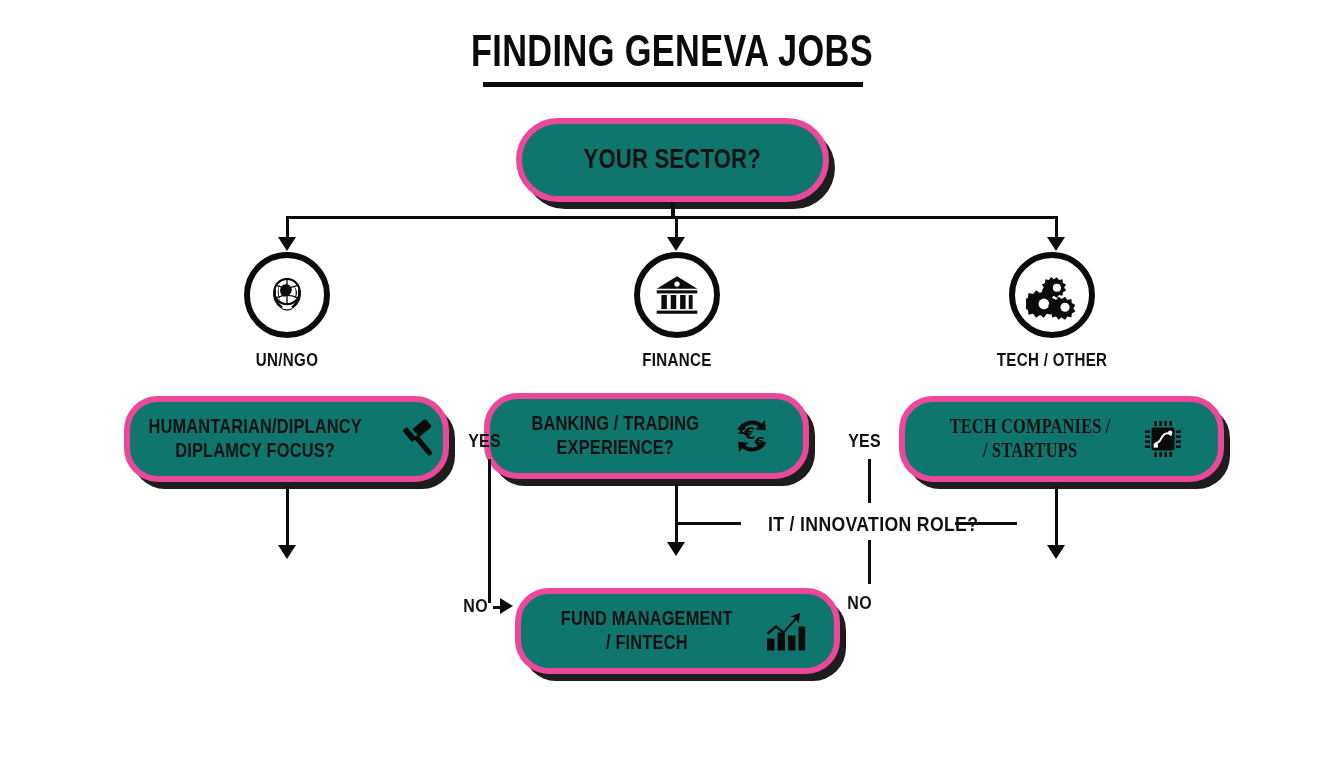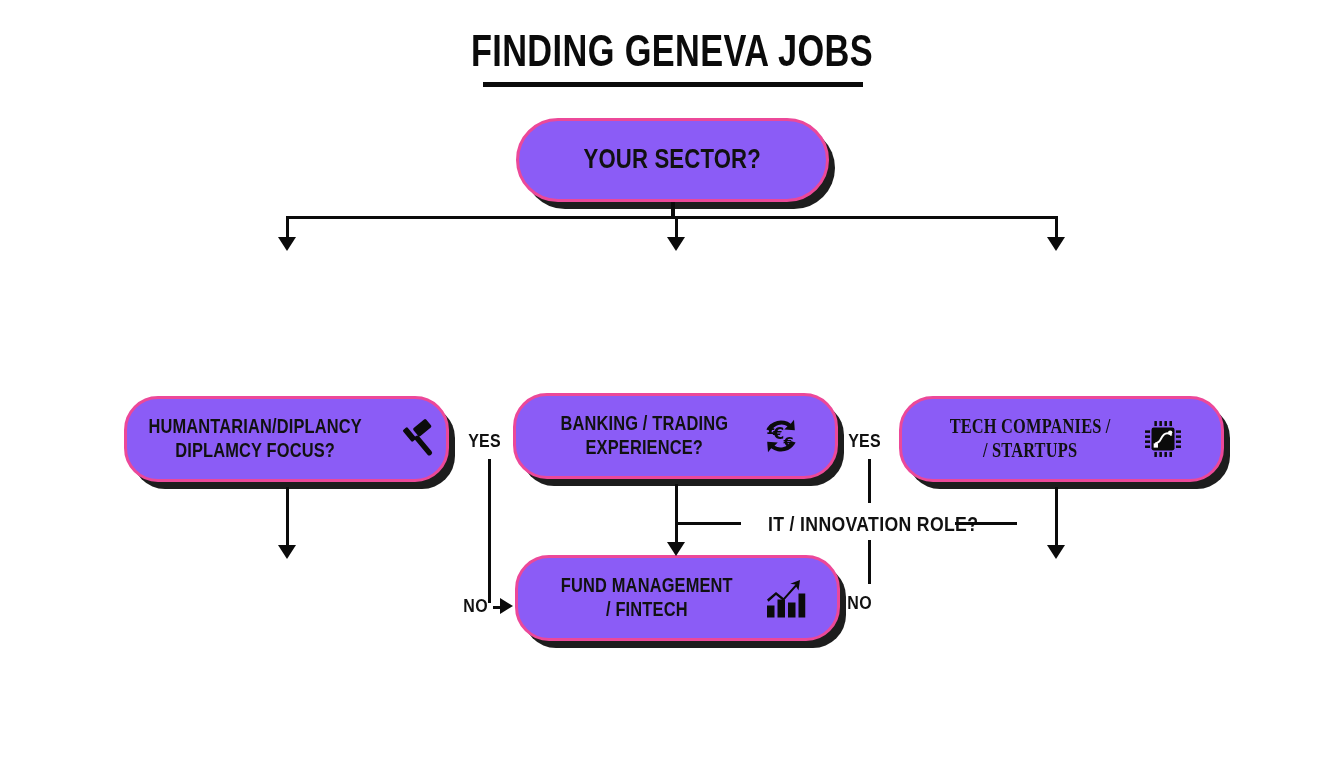--- a/index.html
+++ b/index.html
@@ -40,22 +40,22 @@
     top: 82px;
     width: 380px;
     height: 5px;
     background: #0b0b0b;
   }
 
   
   .node {
     position: absolute;
     box-sizing: border-box;
-    background: #8b5cf6;
-    border: 3px solid #ec4899;
+    background: #0f766e;
+    border: 6px solid #ec4899;
     border-radius: 34px;
     box-shadow: 7px 8px 0 -1px rgba(10,10,10,0.92);
     display: flex;
     align-items: center;
     justify-content: center;
   }
   .node .label {
     font-weight: 700;
     text-align: center;
     line-height: 1.18;
@@ -96,24 +96,24 @@
   .node-ico {
     flex: 0 0 auto;
     width: 56px;
     height: 56px;
     display: flex;
     align-items: center;
     justify-content: center;
   }
 
   #q-un   { left: 124px; top: 396px; }
-  #q-fin  { left: 513px; top: 393px; }
+  #q-fin  { left: 484px; top: 393px; }
   #q-tech { left: 899px; top: 396px; font-family: Liberation Serif, serif; }
   #r-un   { left: 124px; top: 566px; }
-  #r-fin  { left: 515px; top: 555px; }
+  #r-fin  { left: 515px; top: 588px; }
   #r-tech { left: 899px; top: 566px; }
 
   
   .sector {
     position: absolute;
     width: 86px;
     height: 86px;
   }
   .sector .circle {
     position: absolute;
@@ -201,22 +201,80 @@
 
   <div class="line-v thick" style="left:671px; top:202px; height:16px;"></div>
   <div class="line-h" style="left:286px; top:216px; width:772px;"></div>
   <div class="line-v" style="left:286px; top:216px; height:28px;"></div>
   <div class="arrow-down" style="left:278px; top:237px;"></div>
   <div class="line-v" style="left:675px; top:216px; height:28px;"></div>
   <div class="arrow-down" style="left:667px; top:237px;"></div>
   <div class="line-v" style="left:1055px; top:216px; height:28px;"></div>
   <div class="arrow-down" style="left:1047px; top:237px;"></div>
 
-
-
+  <div class="sector" id="sec-un">
+    <div class="circle">
+      <span>
+        <svg width="54" height="54" viewBox="0 0 64 64" aria-hidden="true">
+          <g fill="#0b0b0b">
+            <circle cx="32" cy="28" r="15" fill="none" stroke="#0b0b0b" stroke-width="2.4"></circle>
+            <path d="M32 13 a15 15 0 0 1 0 30 a15 15 0 0 1 0 -30 z" fill="none" stroke="#0b0b0b" stroke-width="1.6"></path>
+            <path d="M20 21 q12 5 24 0" fill="none" stroke="#0b0b0b" stroke-width="1.6"></path>
+            <path d="M20 35 q12 -5 24 0" fill="none" stroke="#0b0b0b" stroke-width="1.6"></path>
+            <path d="M32 13 v30" stroke="#0b0b0b" stroke-width="1.6"></path>
+            <path d="M24 17 q-4 8 0 22 q-6 -11 0 -22z"></path>
+            <path d="M38 19 q7 6 3 18 q7 -9 -3 -18z"></path>
+            <path d="M27 20 q9 -3 11 6 q-3 10 -12 7 q-5 -8 1 -13z"></path>
+            <path d="M16 26 q-3 13 9 22 l2 -2 q-10 -8 -8 -20z"></path>
+            <path d="M48 26 q3 13 -9 22 l-2 -2 q10 -8 8 -20z"></path>
+            <path d="M25 47 q7 4 14 0 l-1 2 q-6 3 -12 0z"></path>
+          </g>
+        </svg>
+      </span>
+    </div>
+    <div class="sector-label">UN/NGO</div>
+  </div>
+
+  <div class="sector" id="sec-fin">
+    <div class="circle">
+      <span>
+        <svg width="50" height="50" viewBox="0 0 64 64" aria-hidden="true">
+          <g fill="#0b0b0b">
+            <path d="M32 8 L58 24 L6 24 Z"></path>
+            <circle cx="32" cy="18" r="3.4" fill="#ffffff"></circle>
+            <rect x="6" y="26" width="52" height="4"></rect>
+            <rect x="12" y="32" width="7" height="18"></rect>
+            <rect x="24" y="32" width="7" height="18"></rect>
+            <rect x="36" y="32" width="7" height="18"></rect>
+            <rect x="47" y="32" width="5" height="18"></rect>
+            <rect x="6" y="52" width="52" height="4"></rect>
+          </g>
+        </svg>
+      </span>
+    </div>
+    <div class="sector-label">FINANCE</div>
+  </div>
+
+  <div class="sector" id="sec-tech">
+    <div class="circle">
+      <span>
+        <svg width="52" height="52" viewBox="0 0 64 64" aria-hidden="true">
+          <g fill="#0b0b0b">
+            <path d="M38 10 l2.6 3.6 4.3 -.9 .5 4.4 3.9 2 -2.4 3.7 2.4 3.7 -3.9 2 -.5 4.4 -4.3 -.9 -2.6 3.6 -3.6 -2.6 -3.6 2.6 -2.6 -3.6 -4.3 .9 -.5 -4.4 -3.9 -2 2.4 -3.7 -2.4 -3.7 3.9 -2 .5 -4.4 4.3 .9 2.6 -3.6 3.6 2.6z"></path>
+            <circle cx="38" cy="23" r="5" fill="#ffffff"></circle>
+            <path d="M22 26 l3.6 4.8 5.7 -1.2 .7 5.8 5.2 2.7 -3.2 4.9 3.2 4.9 -5.2 2.7 -.7 5.8 -5.7 -1.2 -3.6 4.8 -4.8 -3.5 -4.8 3.5 -3.6 -4.8 -5.7 1.2 -.7 -5.8 -5.2 -2.7 3.2 -4.9 -3.2 -4.9 5.2 -2.7 .7 -5.8 5.7 1.2 3.6 -4.8 4.8 3.5z"></path>
+            <circle cx="22" cy="43" r="6.6" fill="#ffffff"></circle>
+            <path d="M48 34 l3 4 4.8 -1 .6 4.9 4.4 2.3 -2.7 4.1 2.7 4.1 -4.4 2.3 -.6 4.9 -4.8 -1 -3 4 -4 -2.9 -4 2.9 -3 -4 -4.8 1 -.6 -4.9 -4.4 -2.3 2.7 -4.1 -2.7 -4.1 4.4 -2.3 .6 -4.9 4.8 1 3 -4 4 2.9z"></path>
+            <circle cx="48" cy="47" r="5.6" fill="#ffffff"></circle>
+          </g>
+        </svg>
+      </span>
+    </div>
+    <div class="sector-label">TECH / OTHER</div>
+  </div>
 
   <div class="node row-node" id="q-un">
     <div class="node-inner">
       <div class="label">HUMANTARIAN/DIPLANCY
 DIPLAMCY FOCUS?</div>
       <div class="node-ico">
         <svg width="48" height="48" viewBox="0 0 64 64" aria-hidden="true">
           <g fill="#0b0b0b">
             <rect x="24" y="10" width="22" height="14" rx="2" transform="rotate(-40 35 17)"></rect>
             <rect x="14" y="16" width="8" height="20" rx="2" transform="rotate(-40 18 26)"></rect>

